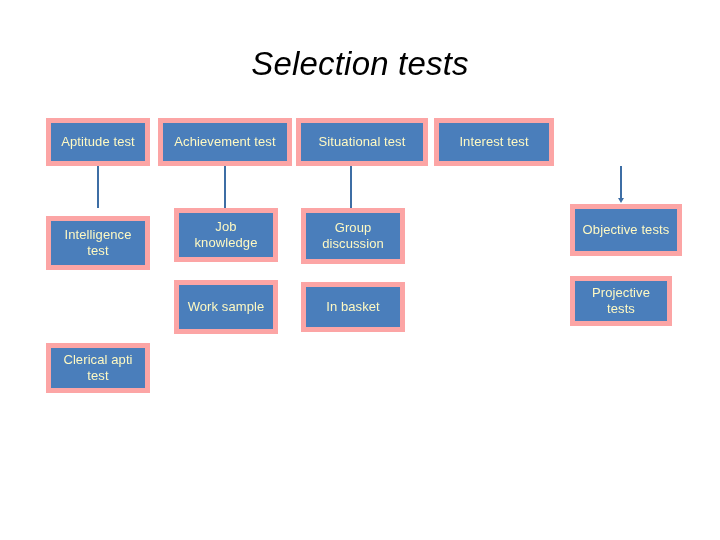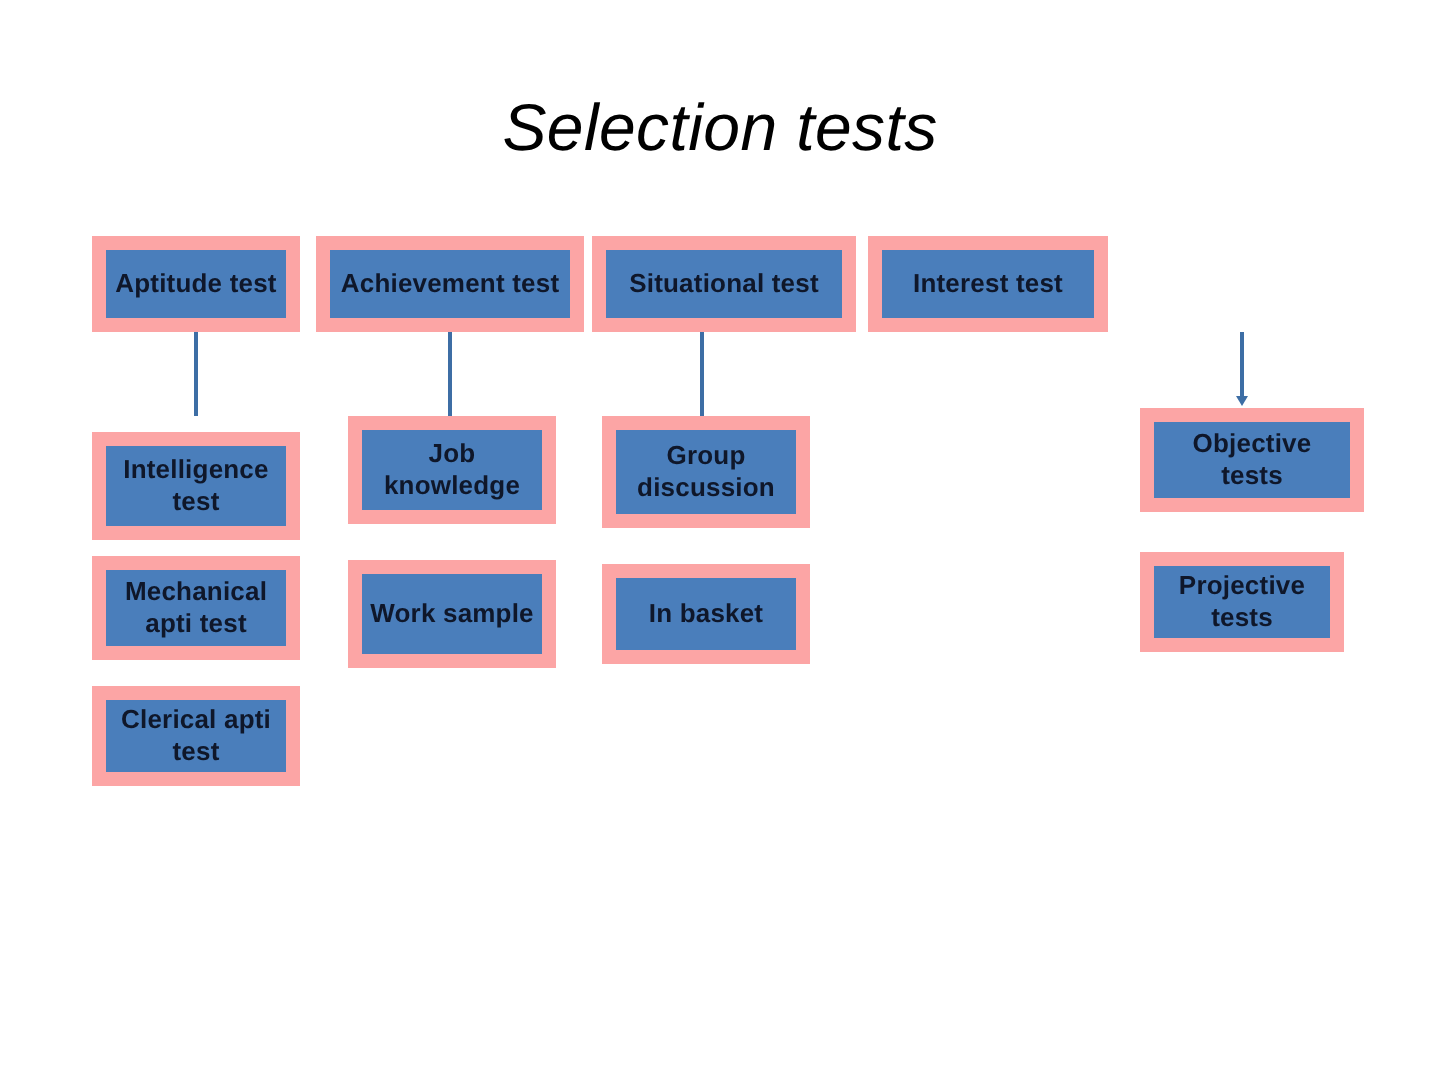--- a/index.html
+++ b/index.html
@@ -31,31 +31,30 @@
     color: #000000;
     font-weight: 400;
     letter-spacing: 0.2px;
     white-space: nowrap;
     font-style: italic;
   }
   .node {
     position: absolute;
     box-sizing: border-box;
     background: #4a7ebb;
-    border: 7px solid #fca5a5;
-    color: #0f172a;
+    border: 5px solid #fca5a5;
+    color: #fef9c3;
     font-size: 13px;
     line-height: 16px;
     text-align: center;
     display: flex;
     align-items: center;
     justify-content: center;
     padding: 2px 3px;
     letter-spacing: 0.1px;
-    font-weight: bold;
   }
   .node .node-label {
     display: block;
     width: 100%;
   }
   
   .connector {
     position: absolute;
     width: 2px;
     background: #3d6ea5;
@@ -114,23 +113,20 @@
   </div>
 
   <div class="node" style="left:301px; top:208px; width:104px; height:56px;">
     <span class="node-label">Group discussion</span>
   </div>
 
   <div class="node" style="left:570px; top:204px; width:112px; height:52px;">
     <span class="node-label">Objective tests</span>
   </div>
 
-  <div class="node" style="left:46px; top:278px; width:104px; height:52px;">
-    <span class="node-label">Mechanical apti test</span>
-  </div>
 
   <div class="node" style="left:174px; top:280px; width:104px; height:54px;">
     <span class="node-label">Work sample</span>
   </div>
 
   <div class="node" style="left:301px; top:282px; width:104px; height:50px;">
     <span class="node-label">In basket</span>
   </div>
 
   <div class="node" style="left:570px; top:276px; width:102px; height:50px;">

